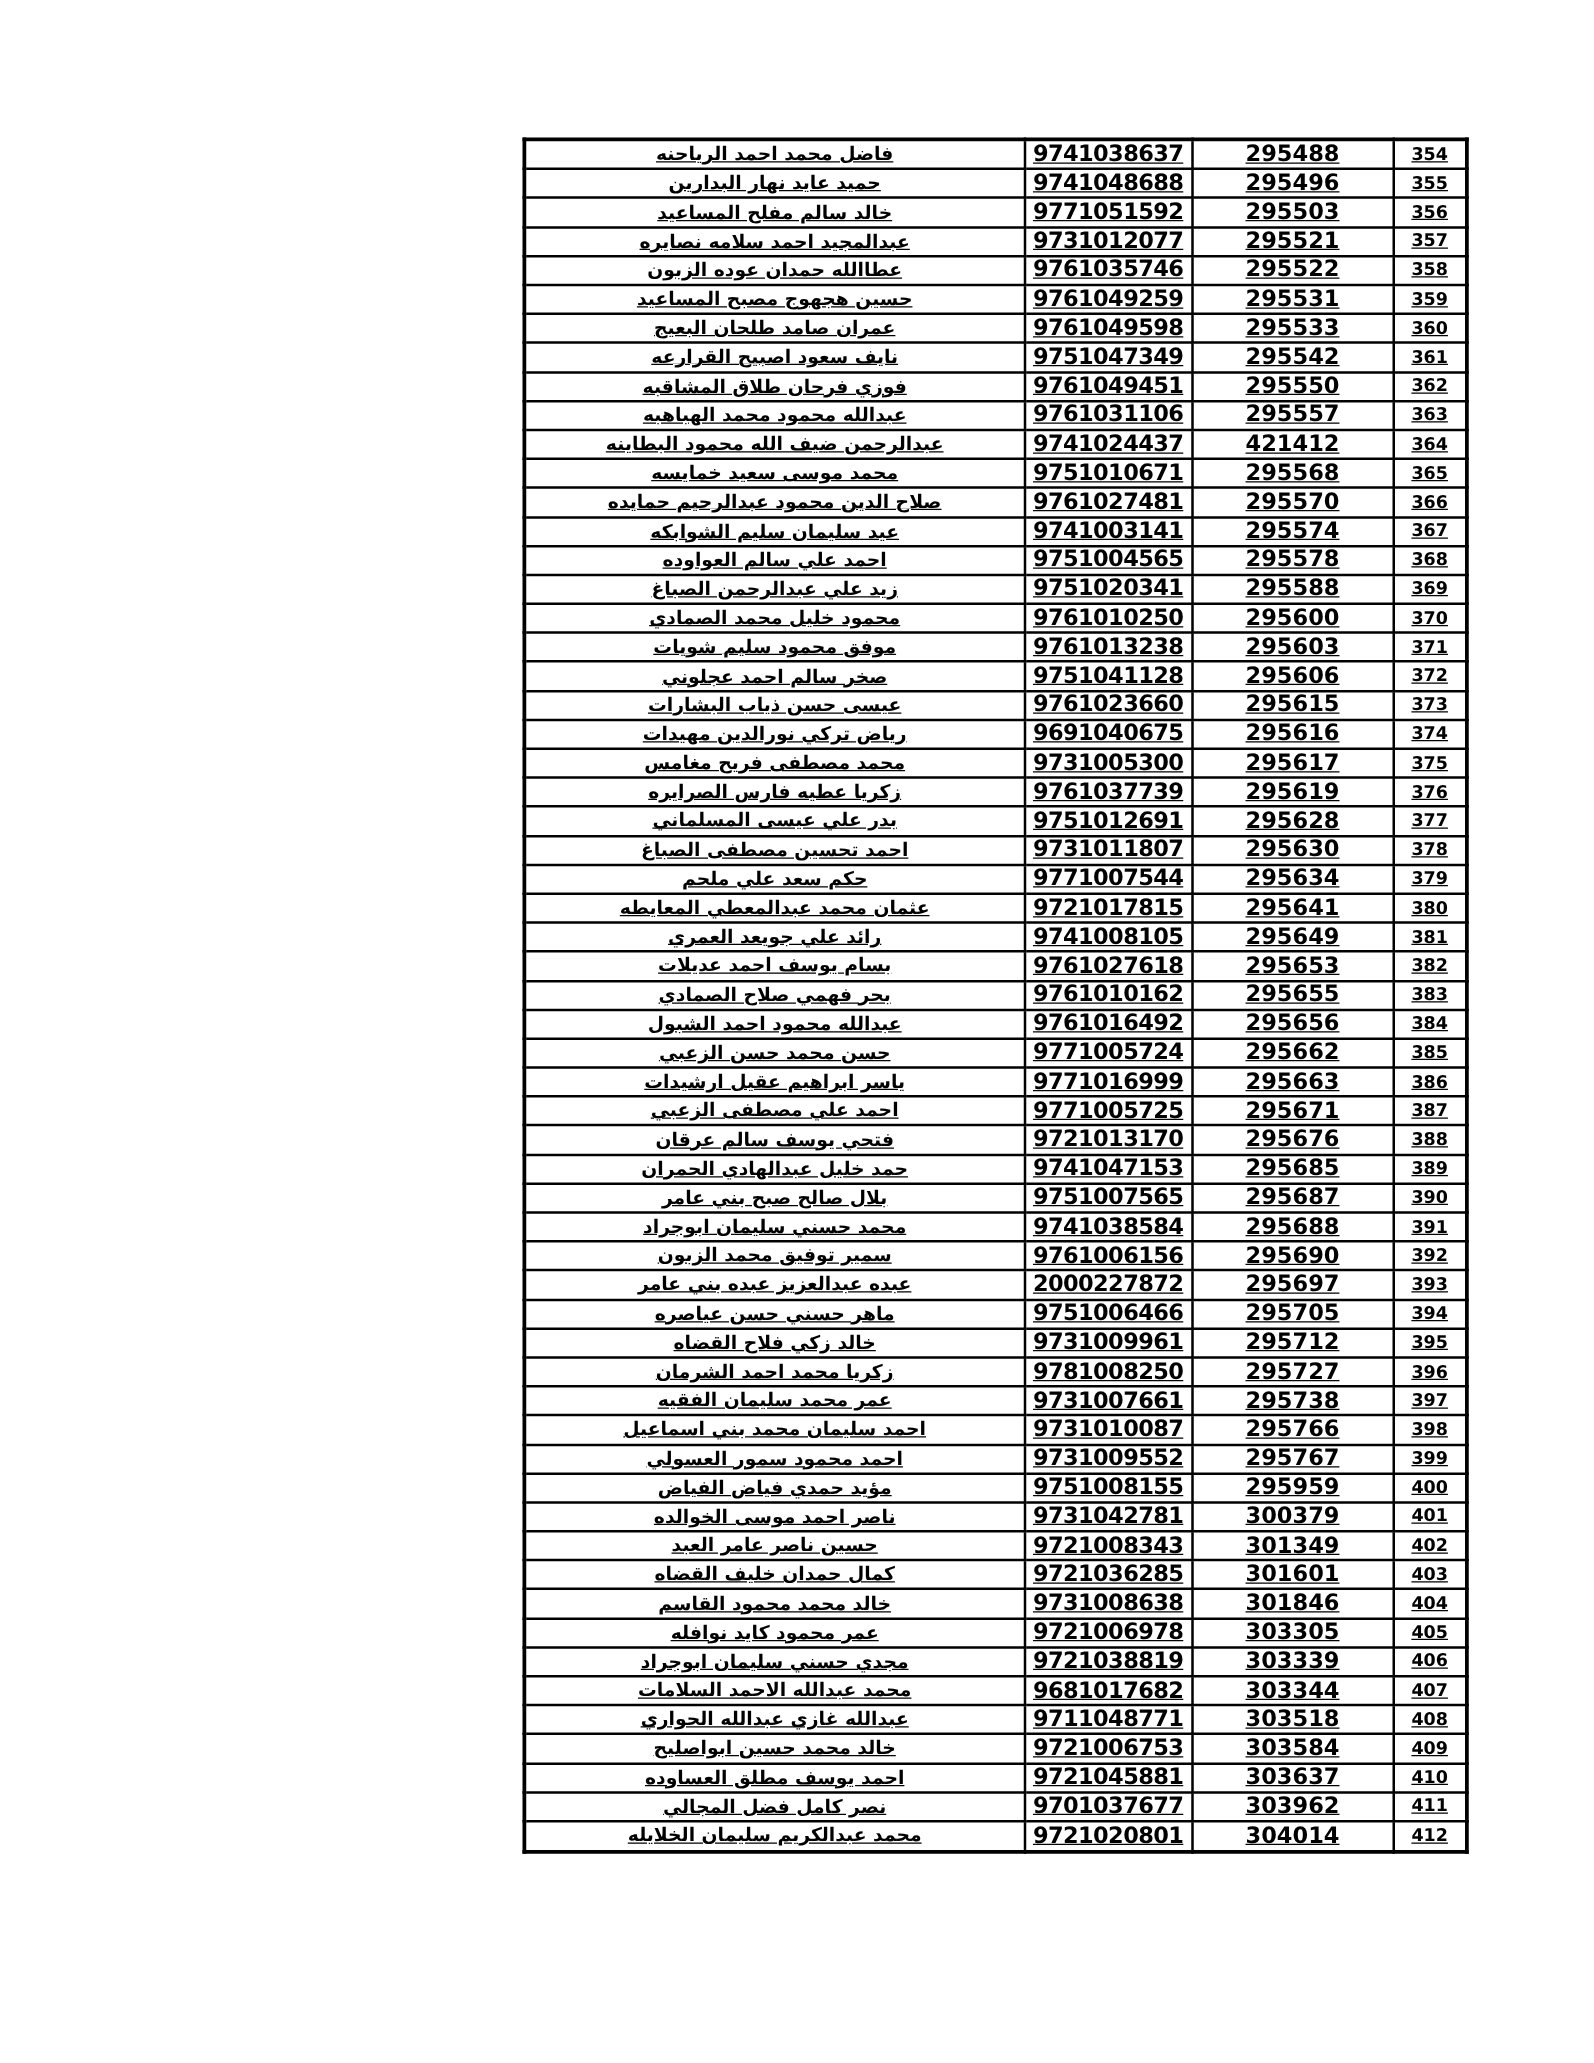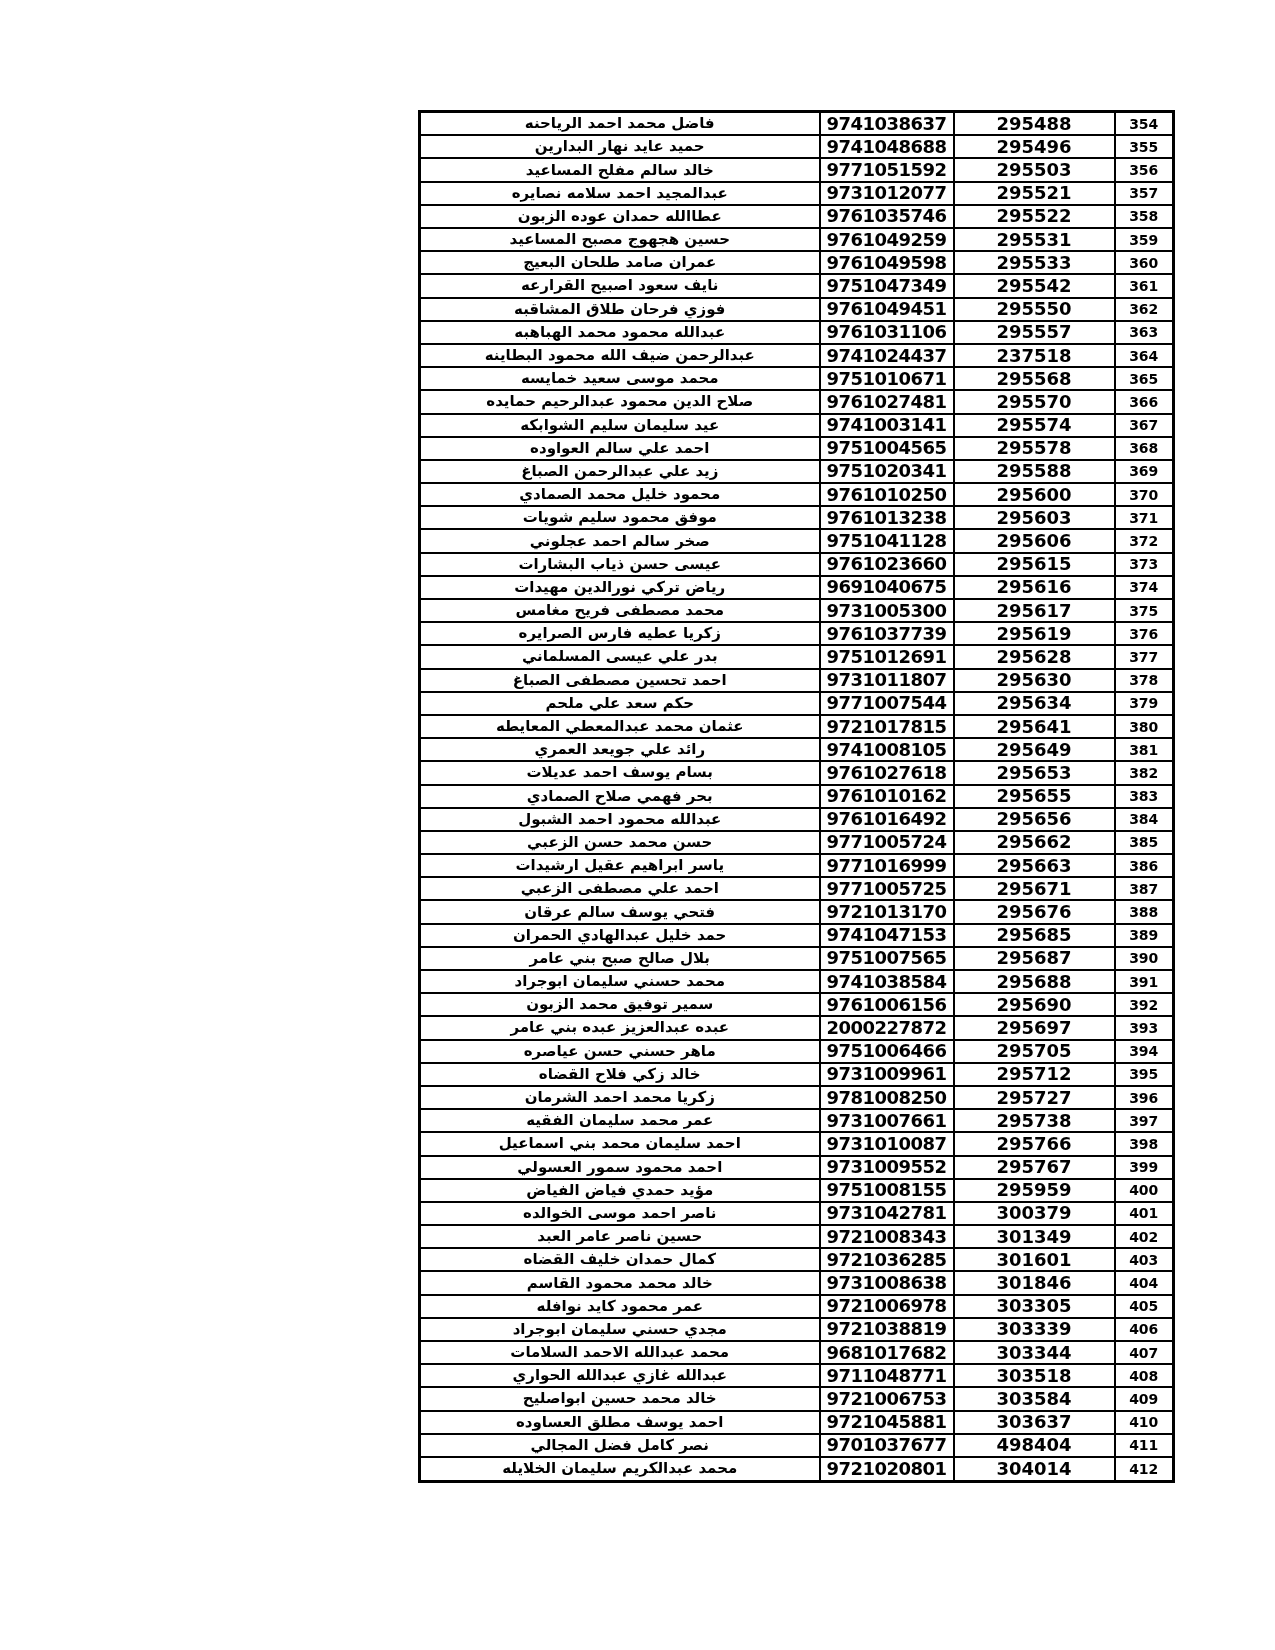--- a/index.html
+++ b/index.html
@@ -18,20 +18,21 @@
     position: absolute;
     left: 418px;
     top: 110px;
   }
   table.records {
     border-collapse: collapse;
     table-layout: fixed;
     width: 754px;
     height: 1373px;
     border: 3px solid #000000;
+    text-decoration: underline;
   }
   table.records td {
     border: 2px solid #000000;
     padding: 0 3px;
     vertical-align: middle;
     text-align: center;
     font-weight: bold;
     line-height: 1;
     overflow: hidden;
     white-space: nowrap;
@@ -120,21 +121,21 @@
           </tr>
           <tr>
             <td class="col-name">عبدالله محمود محمد الهباهبه</td>
             <td class="col-id_number">9761031106</td>
             <td class="col-file_number">295557</td>
             <td class="col-serial">363</td>
           </tr>
           <tr>
             <td class="col-name">عبدالرحمن ضيف الله محمود البطاينه</td>
             <td class="col-id_number">9741024437</td>
-            <td class="col-file_number">237518</td>
+            <td class="col-file_number">421412</td>
             <td class="col-serial">364</td>
           </tr>
           <tr>
             <td class="col-name">محمد موسى سعيد خمايسه</td>
             <td class="col-id_number">9751010671</td>
             <td class="col-file_number">295568</td>
             <td class="col-serial">365</td>
           </tr>
           <tr>
             <td class="col-name">صلاح الدين محمود عبدالرحيم حمايده</td>
@@ -402,21 +403,21 @@
           </tr>
           <tr>
             <td class="col-name">احمد يوسف مطلق العساوده</td>
             <td class="col-id_number">9721045881</td>
             <td class="col-file_number">303637</td>
             <td class="col-serial">410</td>
           </tr>
           <tr>
             <td class="col-name">نصر كامل فضل المجالي</td>
             <td class="col-id_number">9701037677</td>
-            <td class="col-file_number">498404</td>
+            <td class="col-file_number">303962</td>
             <td class="col-serial">411</td>
           </tr>
           <tr>
             <td class="col-name">محمد عبدالكريم سليمان الخلايله</td>
             <td class="col-id_number">9721020801</td>
             <td class="col-file_number">304014</td>
             <td class="col-serial">412</td>
           </tr>
         </tbody>
     </table>

